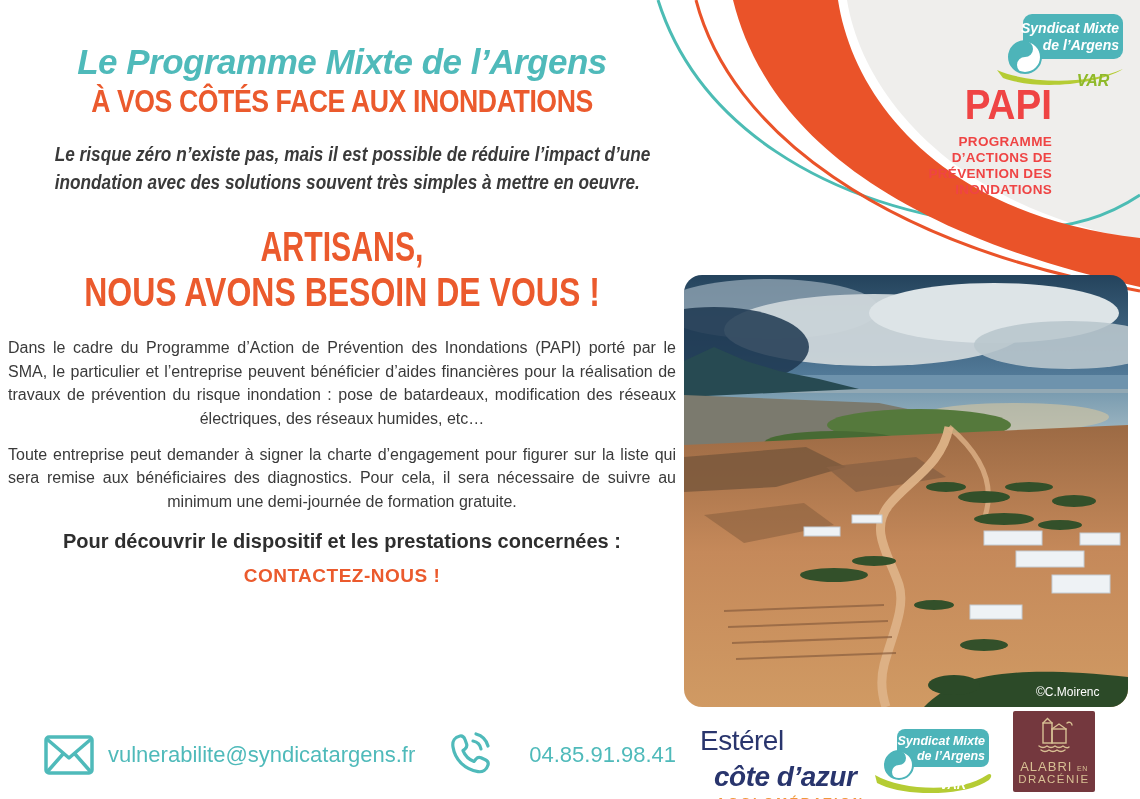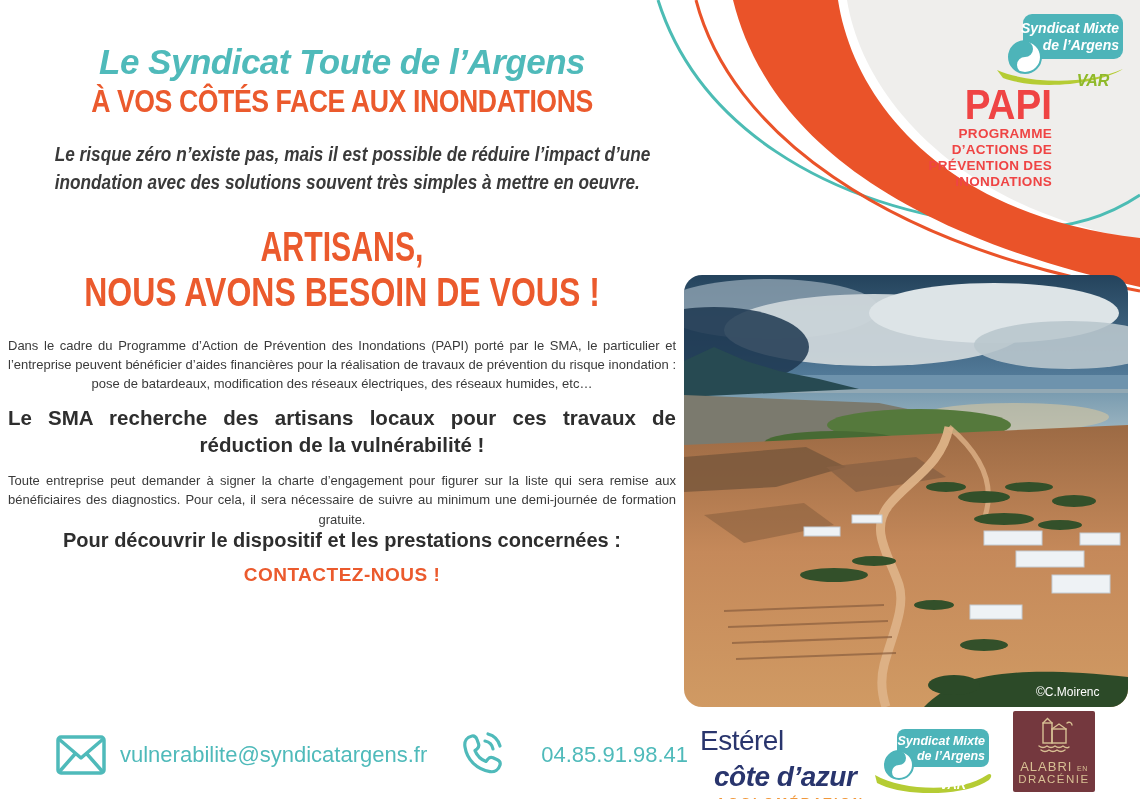--- a/index.html
+++ b/index.html
@@ -11,39 +11,39 @@
 
   
   .left-col{position:absolute;left:8px;top:42px;width:668px;text-align:center;color:#3a3a3a;}
   .title-teal{color:#4fbaba;font-size:35px;font-weight:bold;font-style:italic;letter-spacing:-0.5px;white-space:nowrap;}
   .title-orange{color:#eb5a2d;font-size:31px;font-weight:bold;letter-spacing:-0.5px;white-space:nowrap;transform:scaleX(0.86);transform-origin:center;margin-top:2px;}
   .intro{margin-top:20px;font-weight:bold;font-style:italic;font-size:20px;line-height:1.4;color:#3a3a3a;transform:scaleX(0.86);transform-origin:center;}
   .intro div{white-space:nowrap;}
   .headline{margin-top:30px;color:#eb5a2d;font-weight:bold;line-height:1.0;}
   .headline .l1{font-size:42px;transform:scaleX(0.72);transform-origin:center;white-space:nowrap;}
   .headline .l2{font-size:40px;transform:scaleX(0.80);transform-origin:center;white-space:nowrap;margin-top:4px;}
-  .para{margin-top:24px;font-size:13px;line-height:1.48;text-align:justify;text-align-last:center;}
+  .para{margin-top:24px;font-size:16px;line-height:1.48;text-align:justify;text-align-last:center;}
   .para-bold{margin-top:10px;font-size:20.5px;font-weight:bold;line-height:1.35;text-align:justify;text-align-last:center;color:#2e2e2e;}
-  .cta-lead{font-size:20px;font-weight:bold;color:#2e2e2e;}
+  .cta-lead{margin-top:16px;font-size:20px;font-weight:bold;color:#2e2e2e;}
   .cta{margin-top:12px;font-size:19px;font-weight:bold;color:#eb5a2d;letter-spacing:0.5px;}
 
   
-  .contact-row{position:absolute;left:56px;top:731px;width:620px;display:flex;align-items:center;gap:14px;}
+  .contact-row{position:absolute;left:44px;top:731px;width:620px;display:flex;align-items:center;gap:14px;}
   .contact-row .txt{color:#4fbaba;font-size:22px;}
   .contact-row .phone-txt{margin-left:24px;}
   .cicon{flex:0 0 auto;}
 
   
   .photo{position:absolute;left:684px;top:275px;width:444px;height:432px;border-radius:18px;overflow:hidden;}
 
   
   .sma-logo-top{position:absolute;left:995px;top:12px;}
   .papi-block{position:absolute;left:928px;top:84px;width:124px;text-align:right;color:#ef4444;}
   .papi-acronym{font-size:42px;font-weight:bold;letter-spacing:0px;line-height:1;transform:scaleX(0.92);transform-origin:right;}
-  .papi-tagline{margin-top:0;font-size:13.5px;font-weight:bold;line-height:1.18;letter-spacing:0.3px;}
+  .papi-tagline{margin-top:8px;font-size:13.5px;font-weight:bold;line-height:1.18;letter-spacing:0.3px;}
 
   
   .esterel{position:absolute;left:700px;top:727px;color:#29356d;line-height:1;}
   .est-l1{font-size:28px;font-weight:normal;letter-spacing:-0.5px;}
   .est-l2{font-size:28px;font-weight:bold;margin-left:14px;margin-top:8px;letter-spacing:-0.5px;font-style:italic;}
   .est-l3{color:#f0973a;font-size:13px;font-weight:bold;letter-spacing:2.5px;margin-left:16px;margin-top:5px;}
   .sma-logo-bottom{position:absolute;left:873px;top:727px;}
   .alabri{position:absolute;left:1013px;top:711px;width:82px;height:81px;background:#74383e;border-radius:2px;text-align:center;color:#d8c094;}
   .alabri .art{margin-top:6px;}
   .alabri .l1{font-size:13px;letter-spacing:1px;line-height:1;margin-top:1px;}
@@ -76,32 +76,31 @@
     <div class="papi-acronym">PAPI</div>
     <div class="papi-tagline">
       <div>PROGRAMME</div>
       <div>D’ACTIONS DE</div>
       <div>PRÉVENTION DES</div>
       <div>INONDATIONS</div>
     </div>
   </div>
 
   <div class="left-col">
-    <div class="title-teal">Le Syndicat Toute de l’Argens</div>
+    <div class="title-teal">Le Programme Mixte de l’Argens</div>
     <div class="title-orange">À VOS CÔTÉS FACE AUX INONDATIONS</div>
     <div class="intro">
       <div>Le risque zéro n’existe pas, mais il est possible de réduire l’impact d’une</div>
       <div>inondation avec des solutions souvent très simples à mettre en oeuvre.</div>
     </div>
     <div class="headline">
       <div class="l1">ARTISANS,</div>
       <div class="l2">NOUS AVONS BESOIN DE VOUS !</div>
     </div>
     <div class="para">Dans le cadre du Programme d’Action de Prévention des Inondations (PAPI) porté par le SMA, le particulier et l’entreprise peuvent bénéficier d’aides financières pour la réalisation de travaux de prévention du risque inondation : pose de batardeaux, modification des réseaux électriques, des réseaux humides, etc…</div>
-    <div class="para-bold">Le SMA recherche des artisans locaux pour ces travaux de réduction de la vulnérabilité !</div>
     <div class="para" style="margin-top:12px;">Toute entreprise peut demander à signer la charte d’engagement pour figurer sur la liste qui sera remise aux bénéficiaires des diagnostics. Pour cela, il sera nécessaire de suivre au minimum une demi-journée de formation gratuite.</div>
     <div class="cta-lead">Pour découvrir le dispositif et les prestations concernées :</div>
     <div class="cta">CONTACTEZ-NOUS !</div>
   </div>
 
   <div class="contact-row">
     <svg class="cicon" width="50" height="42" viewBox="0 0 50 42">
       <rect x="2" y="3" width="46" height="36" rx="3" fill="none" stroke="#4fbaba" stroke-width="3.5"></rect>
       <path d="M4,6 L25,24 L46,6 M4,37 L19,20 M46,37 L31,20" fill="none" stroke="#4fbaba" stroke-width="3.5" stroke-linecap="round" stroke-linejoin="round"></path>
     </svg>

